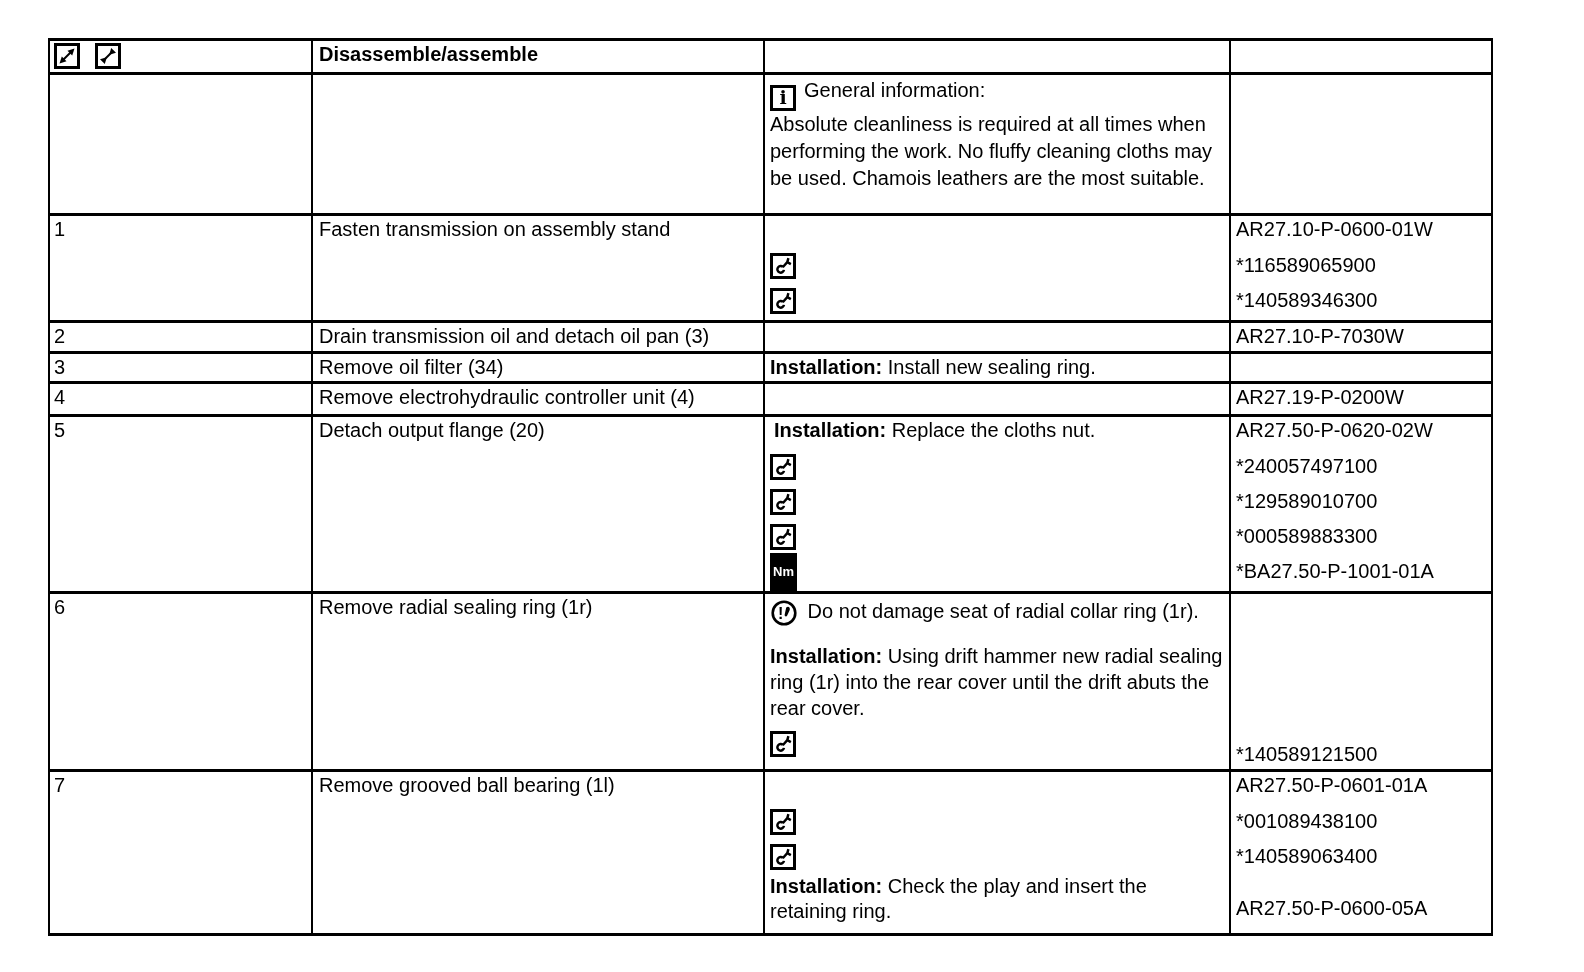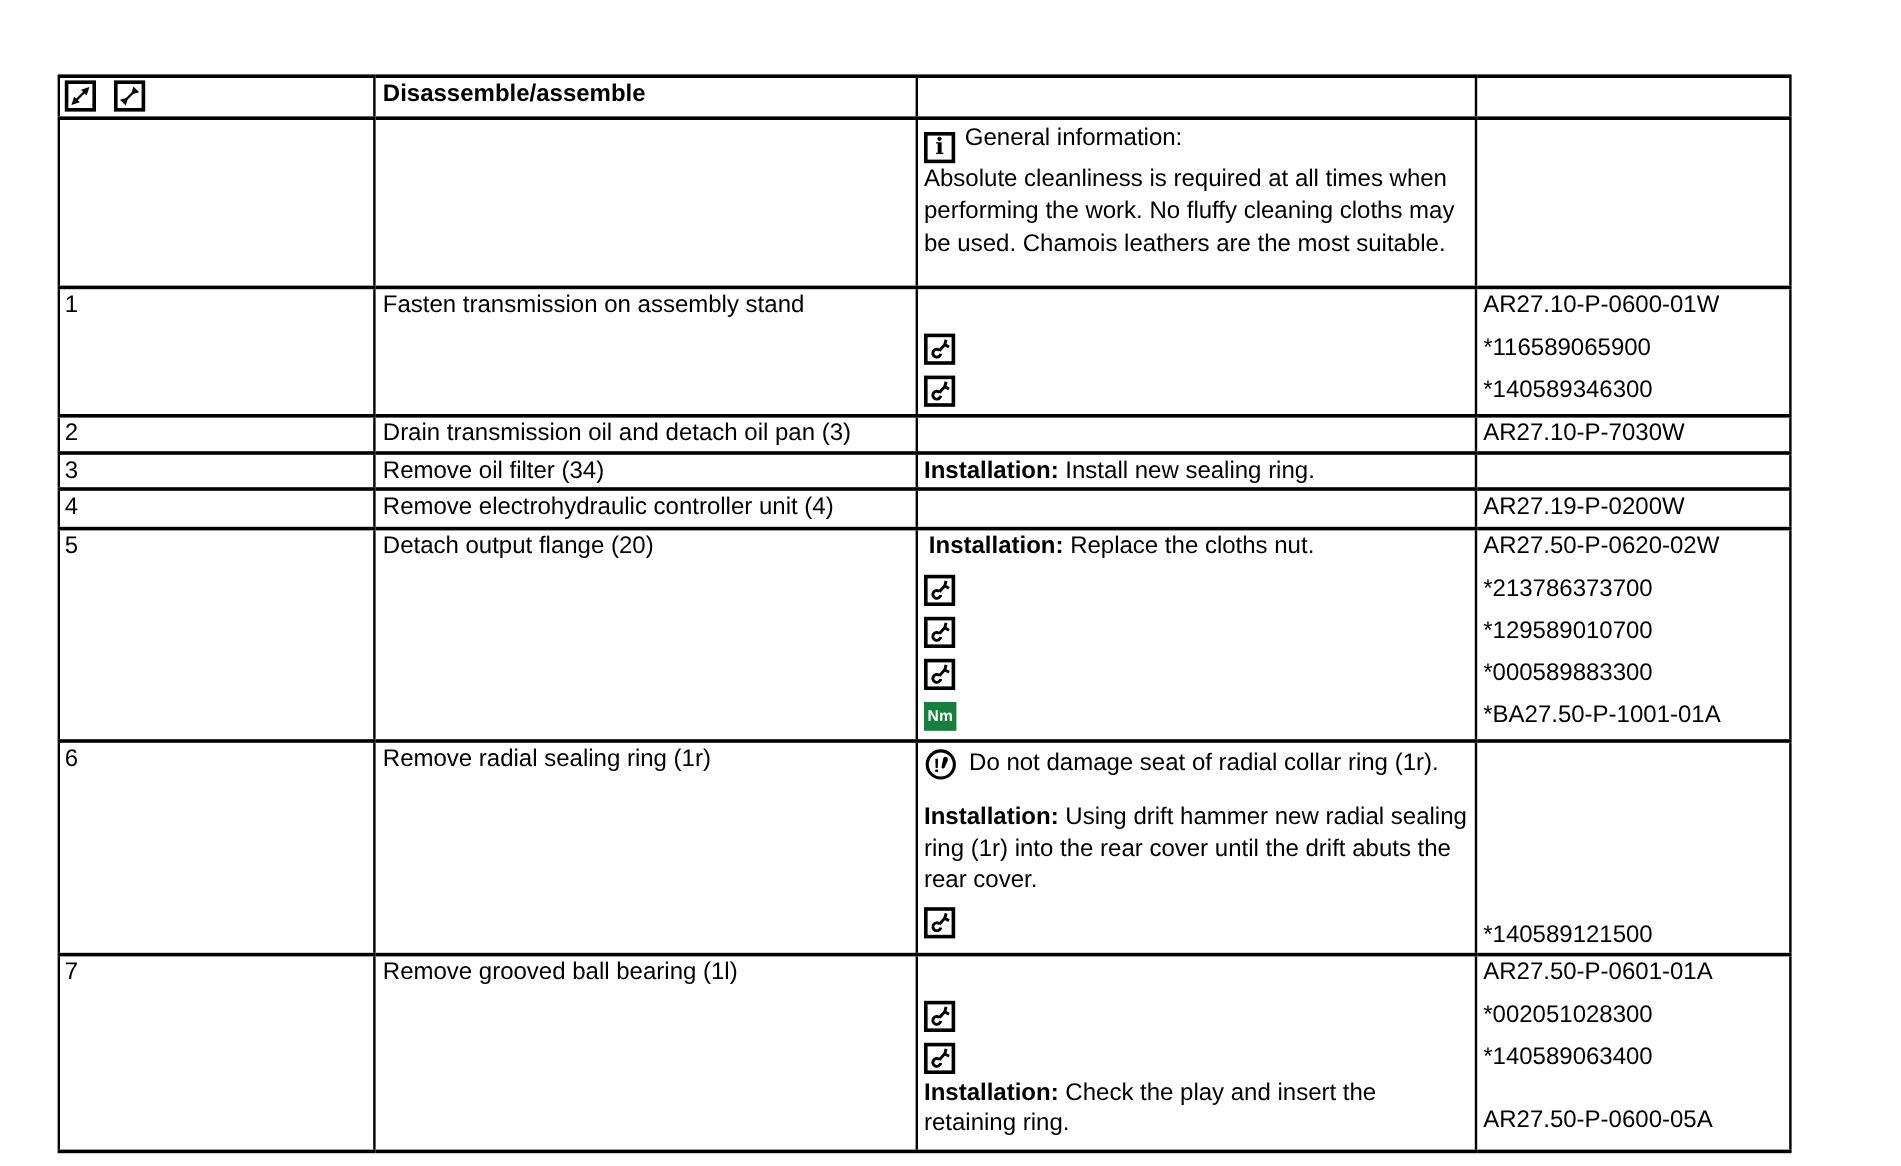--- a/index.html
+++ b/index.html
@@ -2,21 +2,21 @@
 <html><head>
 <meta charset="utf-8">
 <style>
   html,body { margin:0; padding:0; }
   body {
     width:1584px; height:972px; background:#ffffff; color:#000;
     font-family:"Liberation Sans", sans-serif; font-size:20px;
     position:relative; overflow:hidden;
   }
   table.wis {
-    position:absolute; left:48px; top:62px;
+    position:absolute; left:48px; top:38px;
     border-collapse:collapse; table-layout:fixed; width:1443px;
   }
   td {
     border:2px solid #000; border-top-width:3px; border-bottom-width:3px;
     vertical-align:top; padding:2px 5px; overflow:hidden;
   }
   td.numcol { padding-left:4px; }
   td.taskcol { padding-left:6px; }
   .bold { font-weight:bold; }
   .hdr { font-weight:bold; }
@@ -31,21 +31,21 @@
     border:3px solid #000; box-sizing:border-box; background:#fff;
   }
   .sq26 { width:26px; height:26px; }
   .hdr-ic { margin-right:9px; }
   .infobox {
     font-family:"DejaVu Serif", serif; font-weight:bold; font-size:19px;
     vertical-align:-7px; margin-right:8px; line-height:1;
   }
   .nmbox {
     display:inline-flex; align-items:center; justify-content:center;
-    width:27px; height:24px; background:#15803d; color:#fff;
+    width:27px; height:38px; background:#000000; color:#fff;
     font-weight:bold; font-size:13px; letter-spacing:0;
   }
   .cautionwrap { display:inline-block; vertical-align:-9px; margin-right:4px; }
   .colflex { display:flex; flex-direction:column; height:170px; }
   .push { margin-top:auto; }
   .gi { line-height:27px; }
 </style>
 </head>
 <body>
 
@@ -178,21 +178,21 @@
                 <path d="M8.2,10.8 L13,5.5 M13,5.5 L16.8,7.6 M13,5.5 L14.2,1.2" fill="none" stroke="#000" stroke-width="2.6"></path>
               </svg>
       </span>
           </div>
       <div class="lni">
             <span class="nmbox">Nm</span>
           </div>
     </td>
     <td>
       <div class="ln1">AR27.50-P-0620-02W</div>
-      <div class="lni">*213786373700</div>
+      <div class="lni">*240057497100</div>
       <div class="lni">*129589010700</div>
       <div class="lni">*000589883300</div>
       <div class="lni">*BA27.50-P-1001-01A</div>
     </td>
   </tr>
 
   <tr style="height:178px">
     <td class="numcol">6</td>
     <td class="taskcol">Remove radial sealing ring (1r)</td>
     <td>
@@ -244,19 +244,19 @@
                 <path d="M8.2,10.8 L13,5.5 M13,5.5 L16.8,7.6 M13,5.5 L14.2,1.2" fill="none" stroke="#000" stroke-width="2.6"></path>
               </svg>
       </span>
           </div>
       <p class="para" style="margin-top:0; line-height:25px;">
         <span class="bold">Installation:</span><span> Check the play and insert the retaining ring.</span>
       </p>
     </td>
     <td>
       <div class="ln1">AR27.50-P-0601-01A</div>
-      <div class="lni">*002051028300</div>
+      <div class="lni">*001089438100</div>
       <div class="lni">*140589063400</div>
       <div class="ln1" style="margin-top:23px;">AR27.50-P-0600-05A</div>
     </td>
   </tr>
 </tbody>
   </table>
 
 </body></html>

